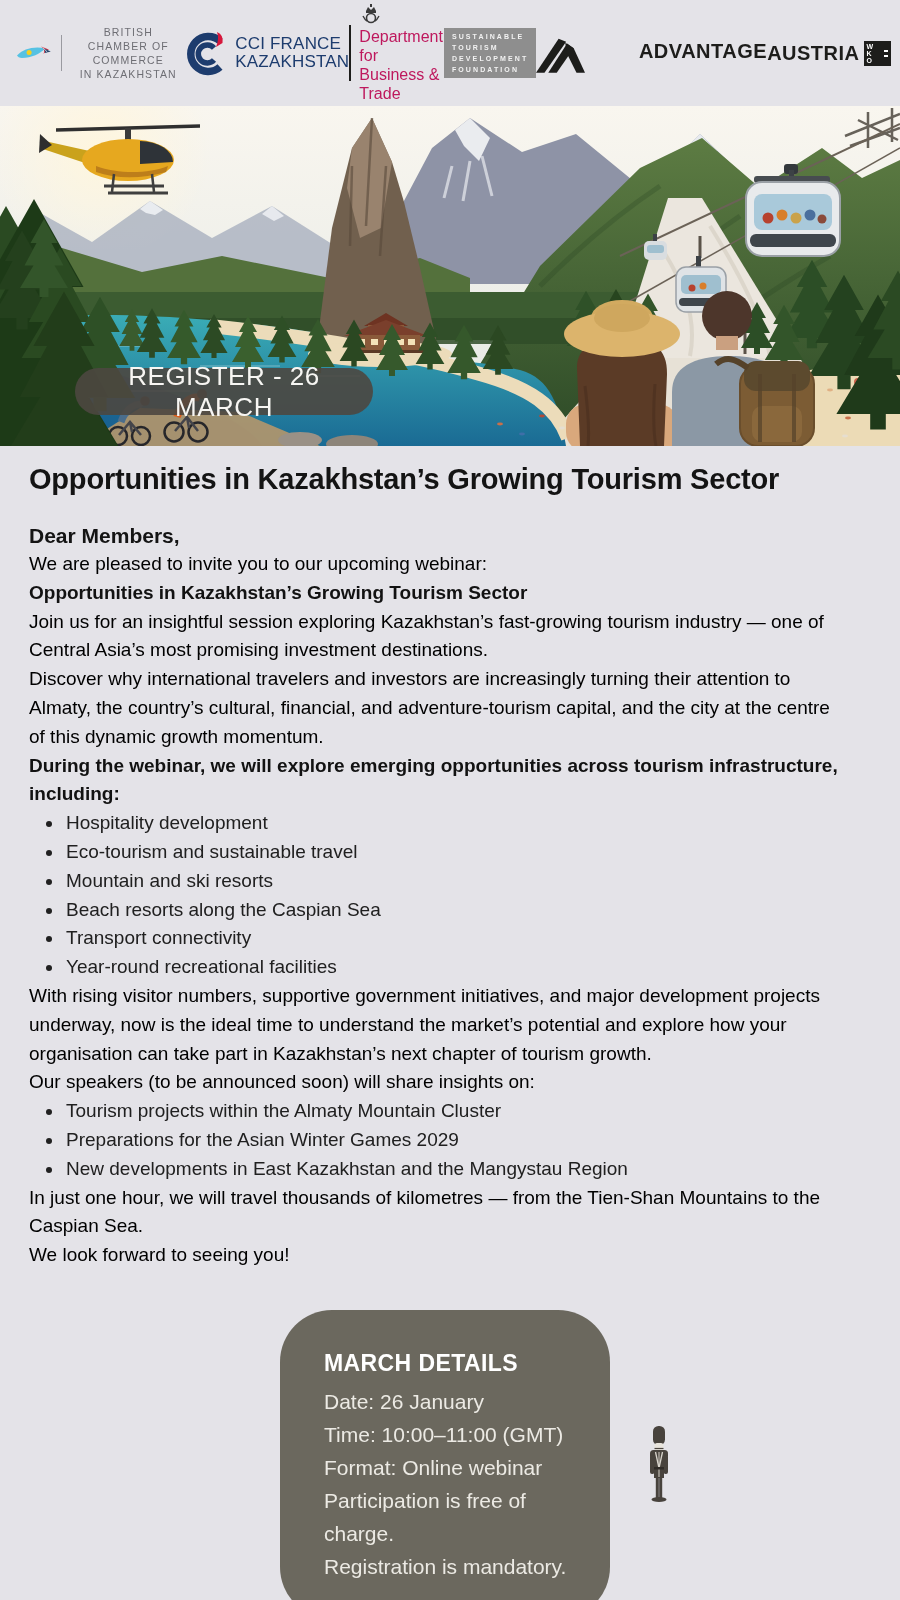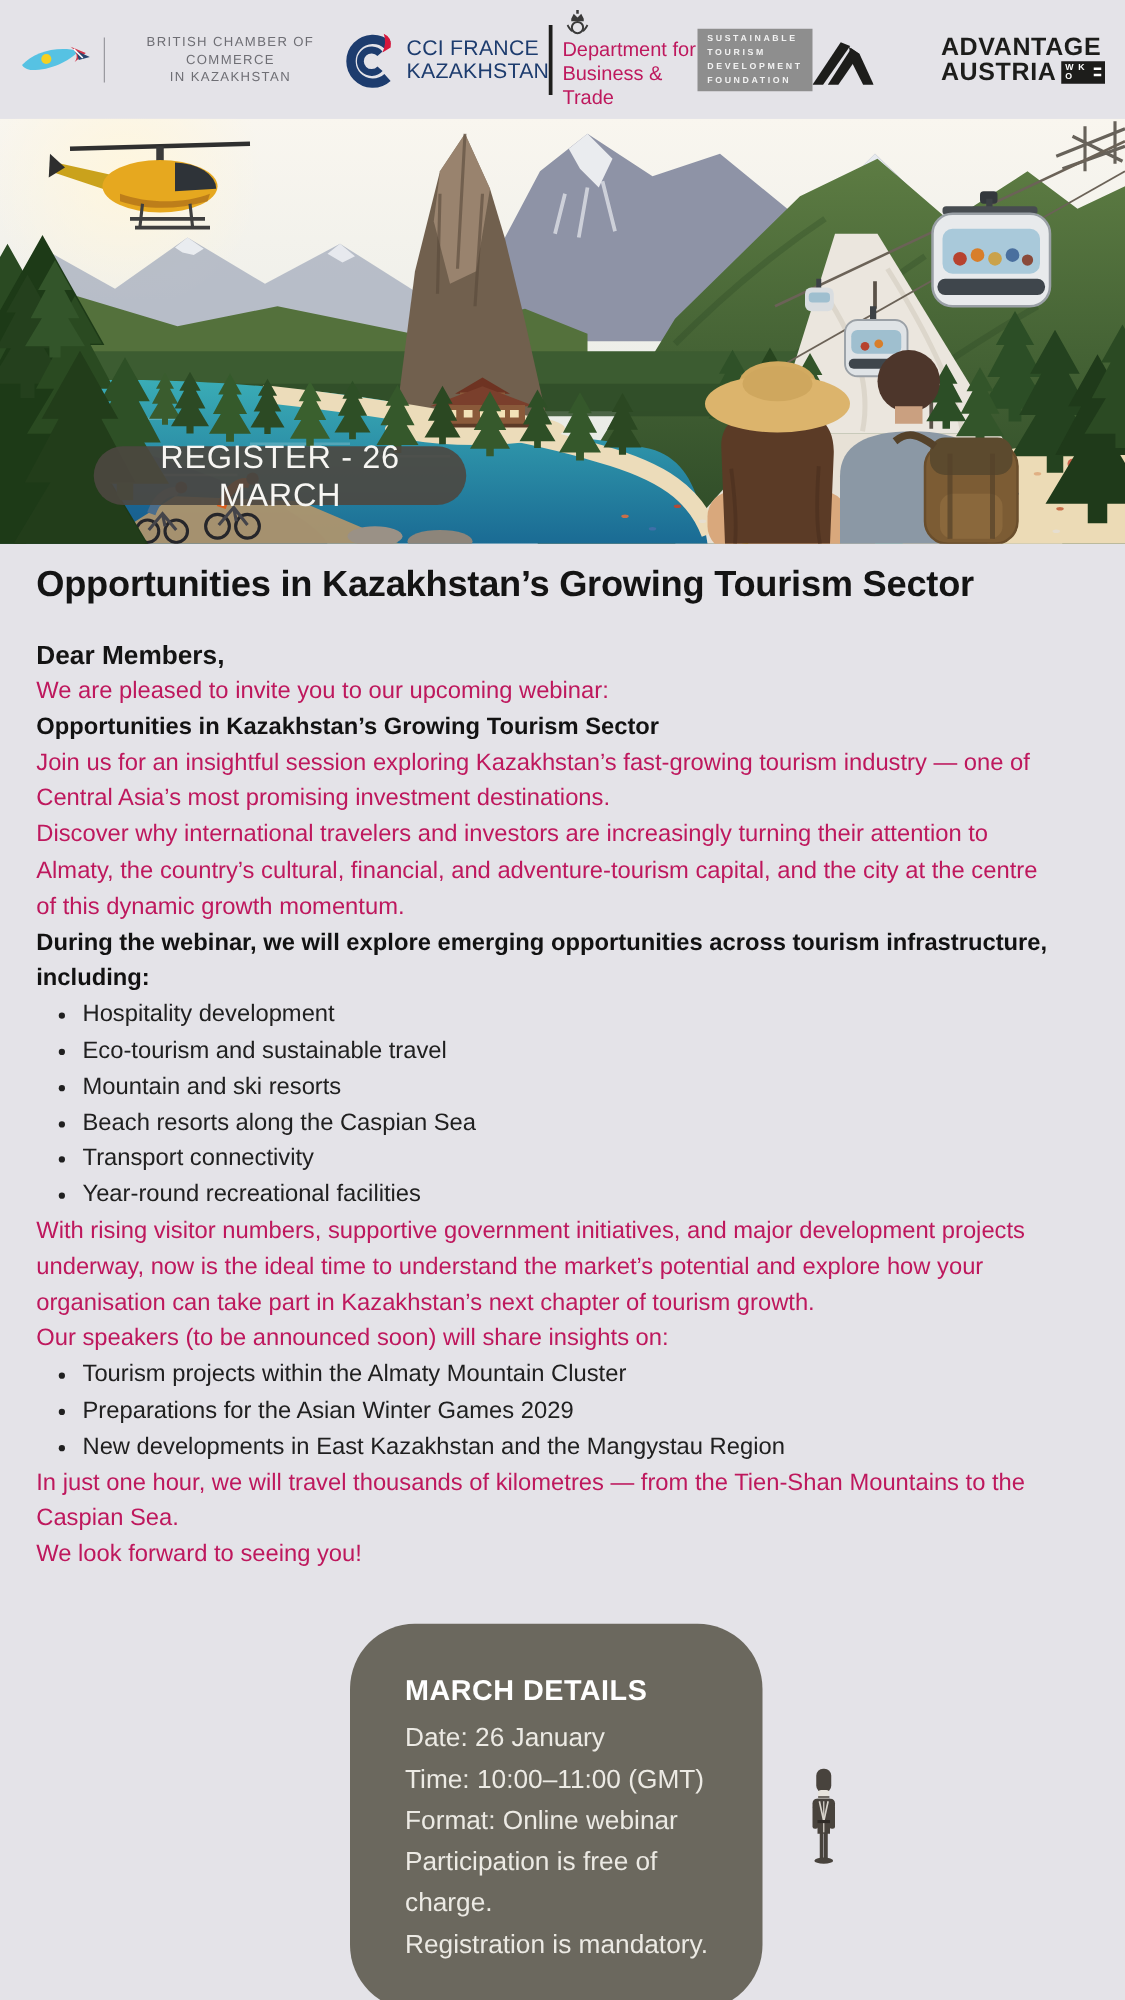--- a/index.html
+++ b/index.html
@@ -4,60 +4,60 @@
 <style>
   html,body{margin:0;padding:0;}
   .page{
     position:relative;width:900px;height:1600px;overflow:hidden;
     background:#e4e3e8;
     font-family:"Liberation Sans","DejaVu Sans",sans-serif;
     color:#1f1f1f;
   }
   
   .logobar{
-    height:95px;display:flex;align-items:center;justify-content:space-between;
+    height:106px;display:flex;align-items:center;justify-content:space-between;
     padding:0 16px;
   }
   .logo{display:flex;align-items:center;}
   .bcc-div{width:2px;height:36px;background:#9a9aa0;margin:0 10px;}
   .bcc-text{font-size:10.5px;letter-spacing:1.1px;color:#6e6e74;text-align:center;line-height:14px;}
   .cci{gap:7px;}
   .cci-text{font-weight:normal;color:#1d3c6e;font-size:17px;line-height:18px;letter-spacing:.2px;}
   .dbt{gap:8px;}
   .dbt-bar{width:3px;height:56px;background:#1d1d1b;}
   .dbt-col{display:flex;flex-direction:column;}
   .dbt-text{font-size:16px;color:#be185d;line-height:19px;}
   .stdf{
     background:#8e8e8e;color:#f2f2f2;width:92px;height:50px;
     display:flex;flex-direction:column;justify-content:center;
     padding:2px 8px;box-sizing:border-box;
   }
   .stdf span{font-size:7px;letter-spacing:2.1px;line-height:11px;font-weight:bold;}
   .aa{gap:6px;}
-  .aa-col{display:flex;flex-direction:column;margin-left:48px;}
+  .aa-col{display:flex;flex-direction:row;margin-left:48px;}
   .aa-l1{font-size:20px;color:#1d1d1b;font-weight:bold;letter-spacing:.5px;line-height:20px;}
   .aa-row{display:flex;align-items:center;gap:4px;}
   .wko{background:#1d1d1b;color:#fff;font-size:7px;letter-spacing:1px;font-weight:bold;
        padding:2px 3px;display:flex;align-items:center;gap:3px;}
   .wko .eq{display:inline-block;width:8px;border-top:2px solid #fff;border-bottom:2px solid #fff;height:3px;}
   
   .hero{position:relative;width:900px;height:340px;}
   .hero svg{display:block;}
   .register-btn{
     position:absolute;left:75px;top:262px;width:298px;height:47px;
     background:rgba(77,71,64,.9);border-radius:24px;border:none;
     display:flex;align-items:center;justify-content:center;
     color:#f7f6f3;font-size:26px;letter-spacing:.5px;cursor:pointer;
     font-family:"Liberation Sans","DejaVu Sans",sans-serif;
   }
   
   .content{padding:17px 50px 0 29px;}
   .title{font-size:29px;font-weight:bold;color:#141414;margin:0;letter-spacing:-.2px;}
   .salutation{font-size:21px;font-weight:bold;color:#141414;margin:28px 0 2px 0;}
-  .content p{margin:0;font-size:19px;line-height:28.8px;color:#be185d;}
+  .content p{margin:0;font-size:19px;line-height:28.8px;color:#000000;}
   .content p.b{font-weight:bold;color:#121212;}
   .content ul{margin:0;padding-left:35px;}
   .content li{font-size:19px;line-height:28.8px;color:#202020;padding-left:2px;}
   
   .event-row{display:flex;align-items:center;margin:40px 0 0 280px;}
   .event-box{
     width:330px;box-sizing:border-box;background:#6b685e;border-radius:52px;
     padding:40px 30px 36px 44px;color:#eceae4;
   }
   .event-box h3{margin:0 0 8px 0;font-size:23px;letter-spacing:.4px;color:#ffffff;}

